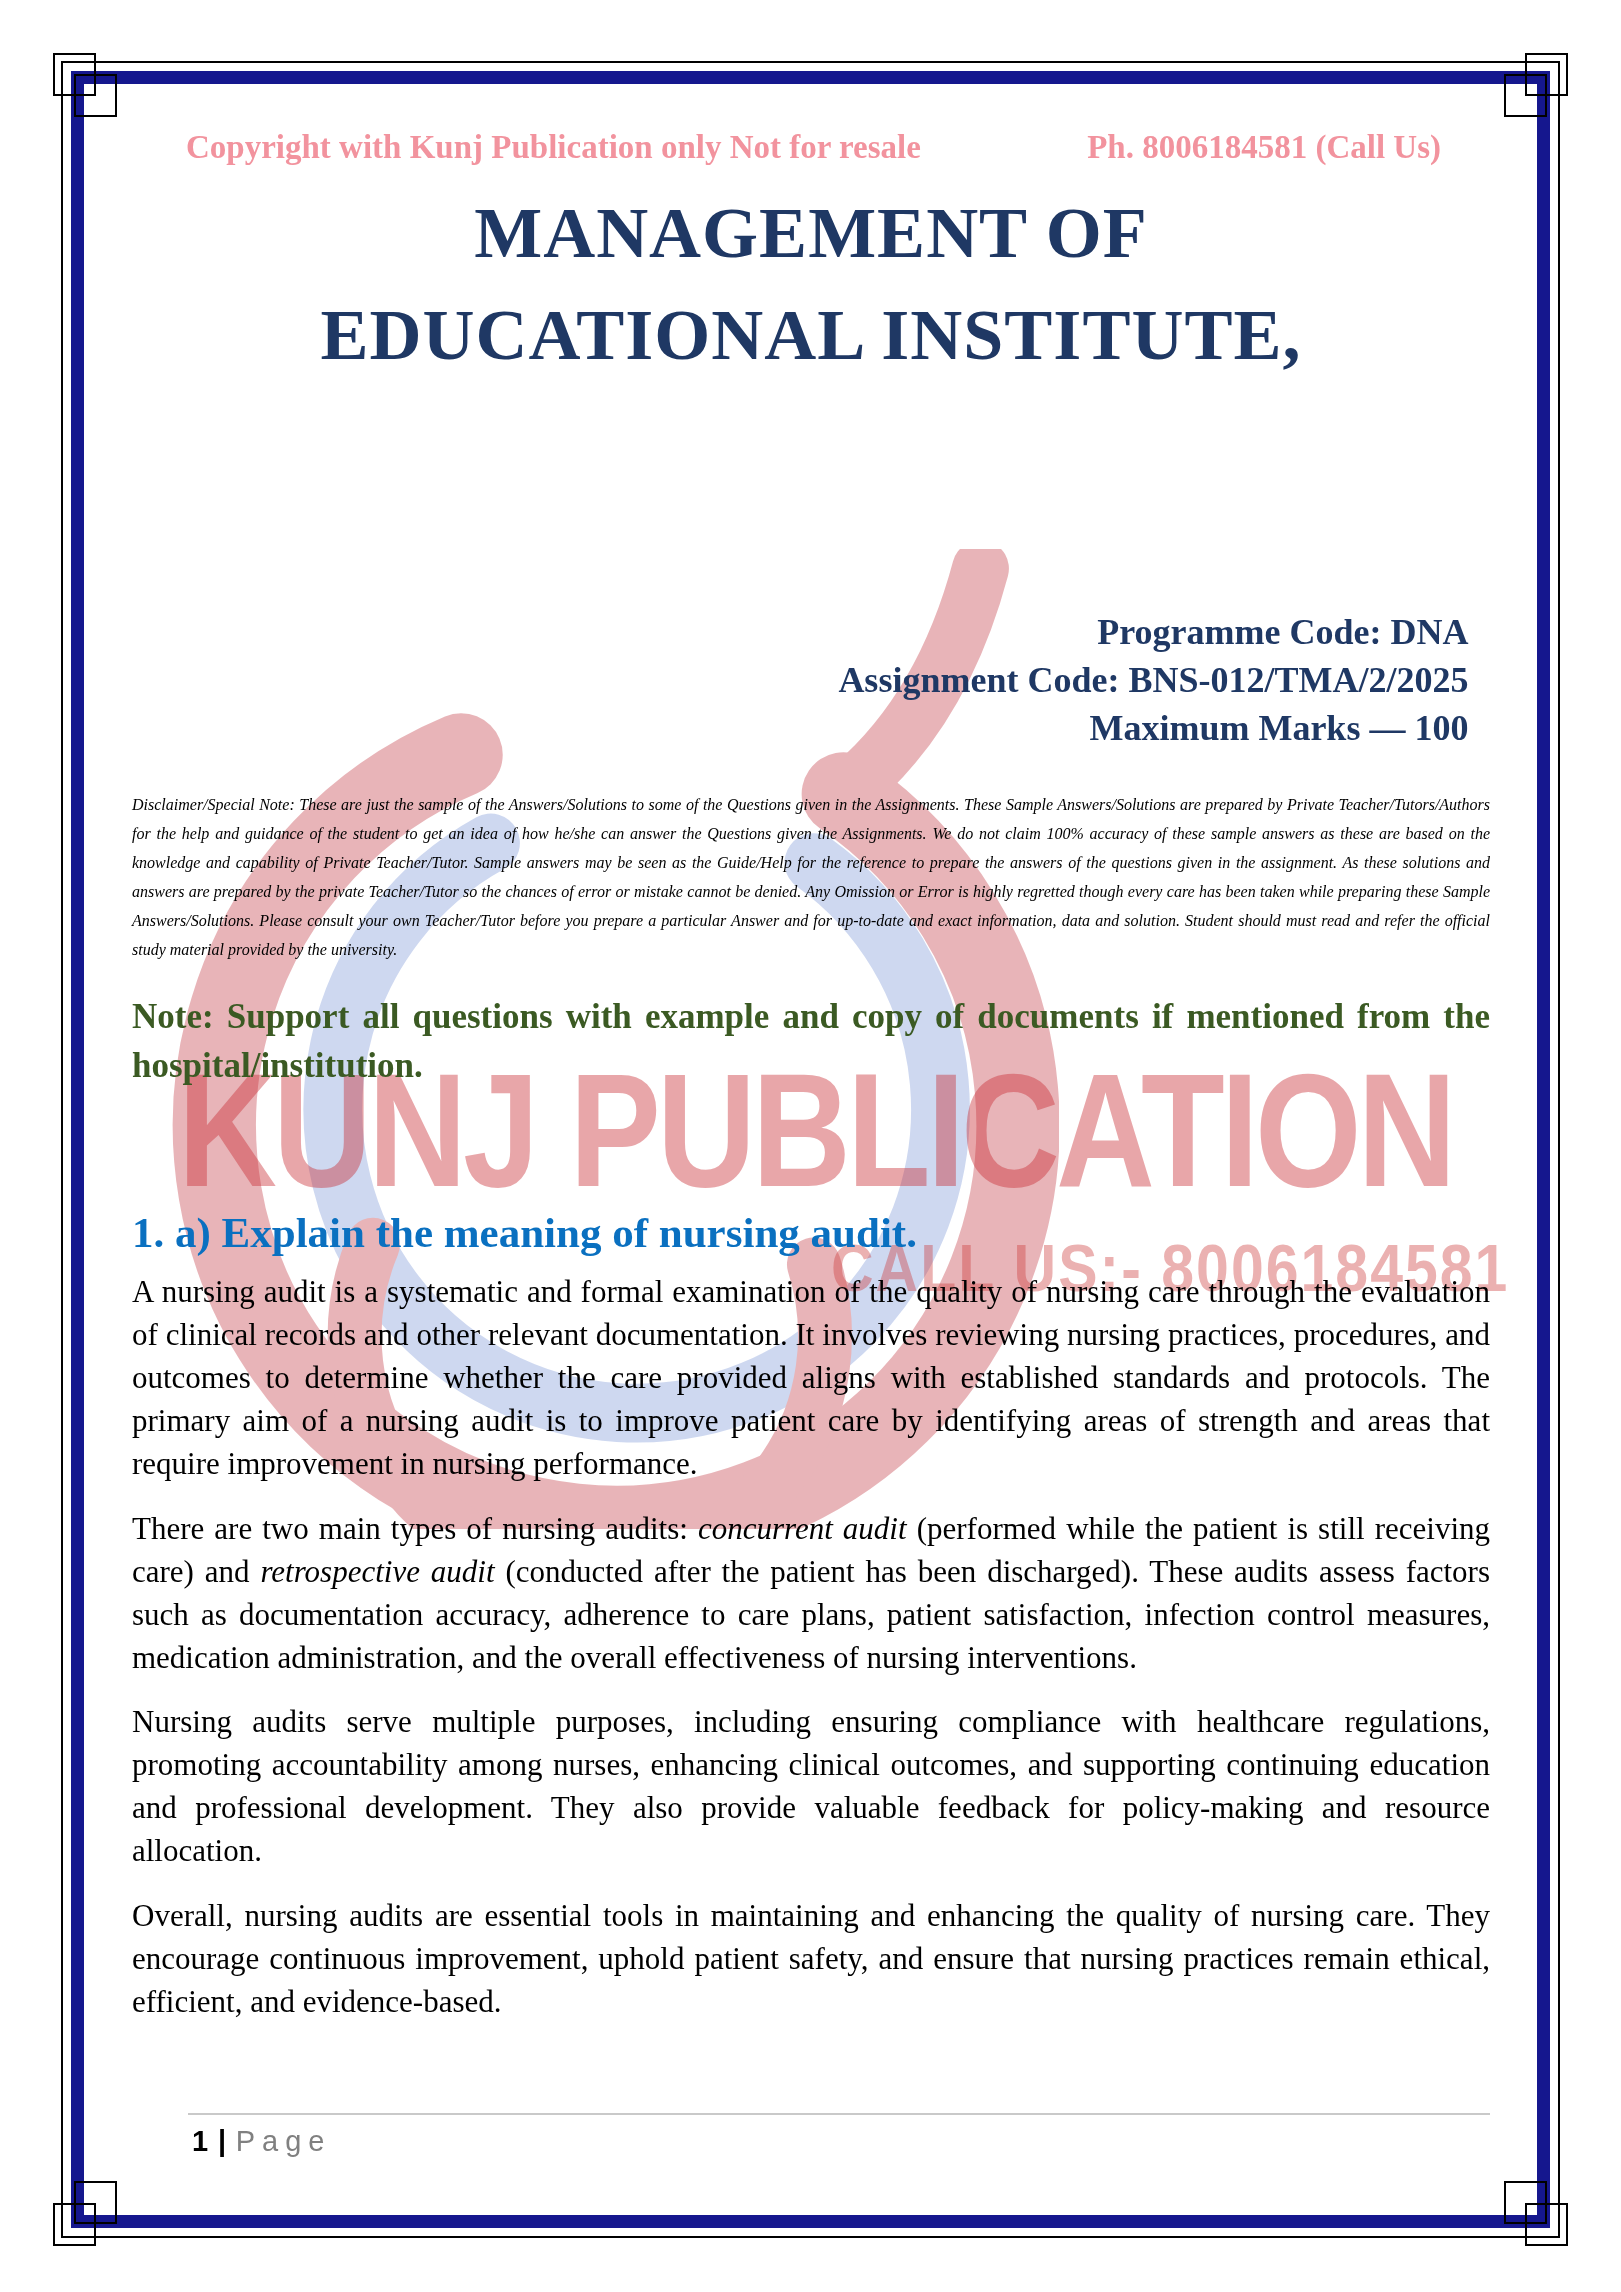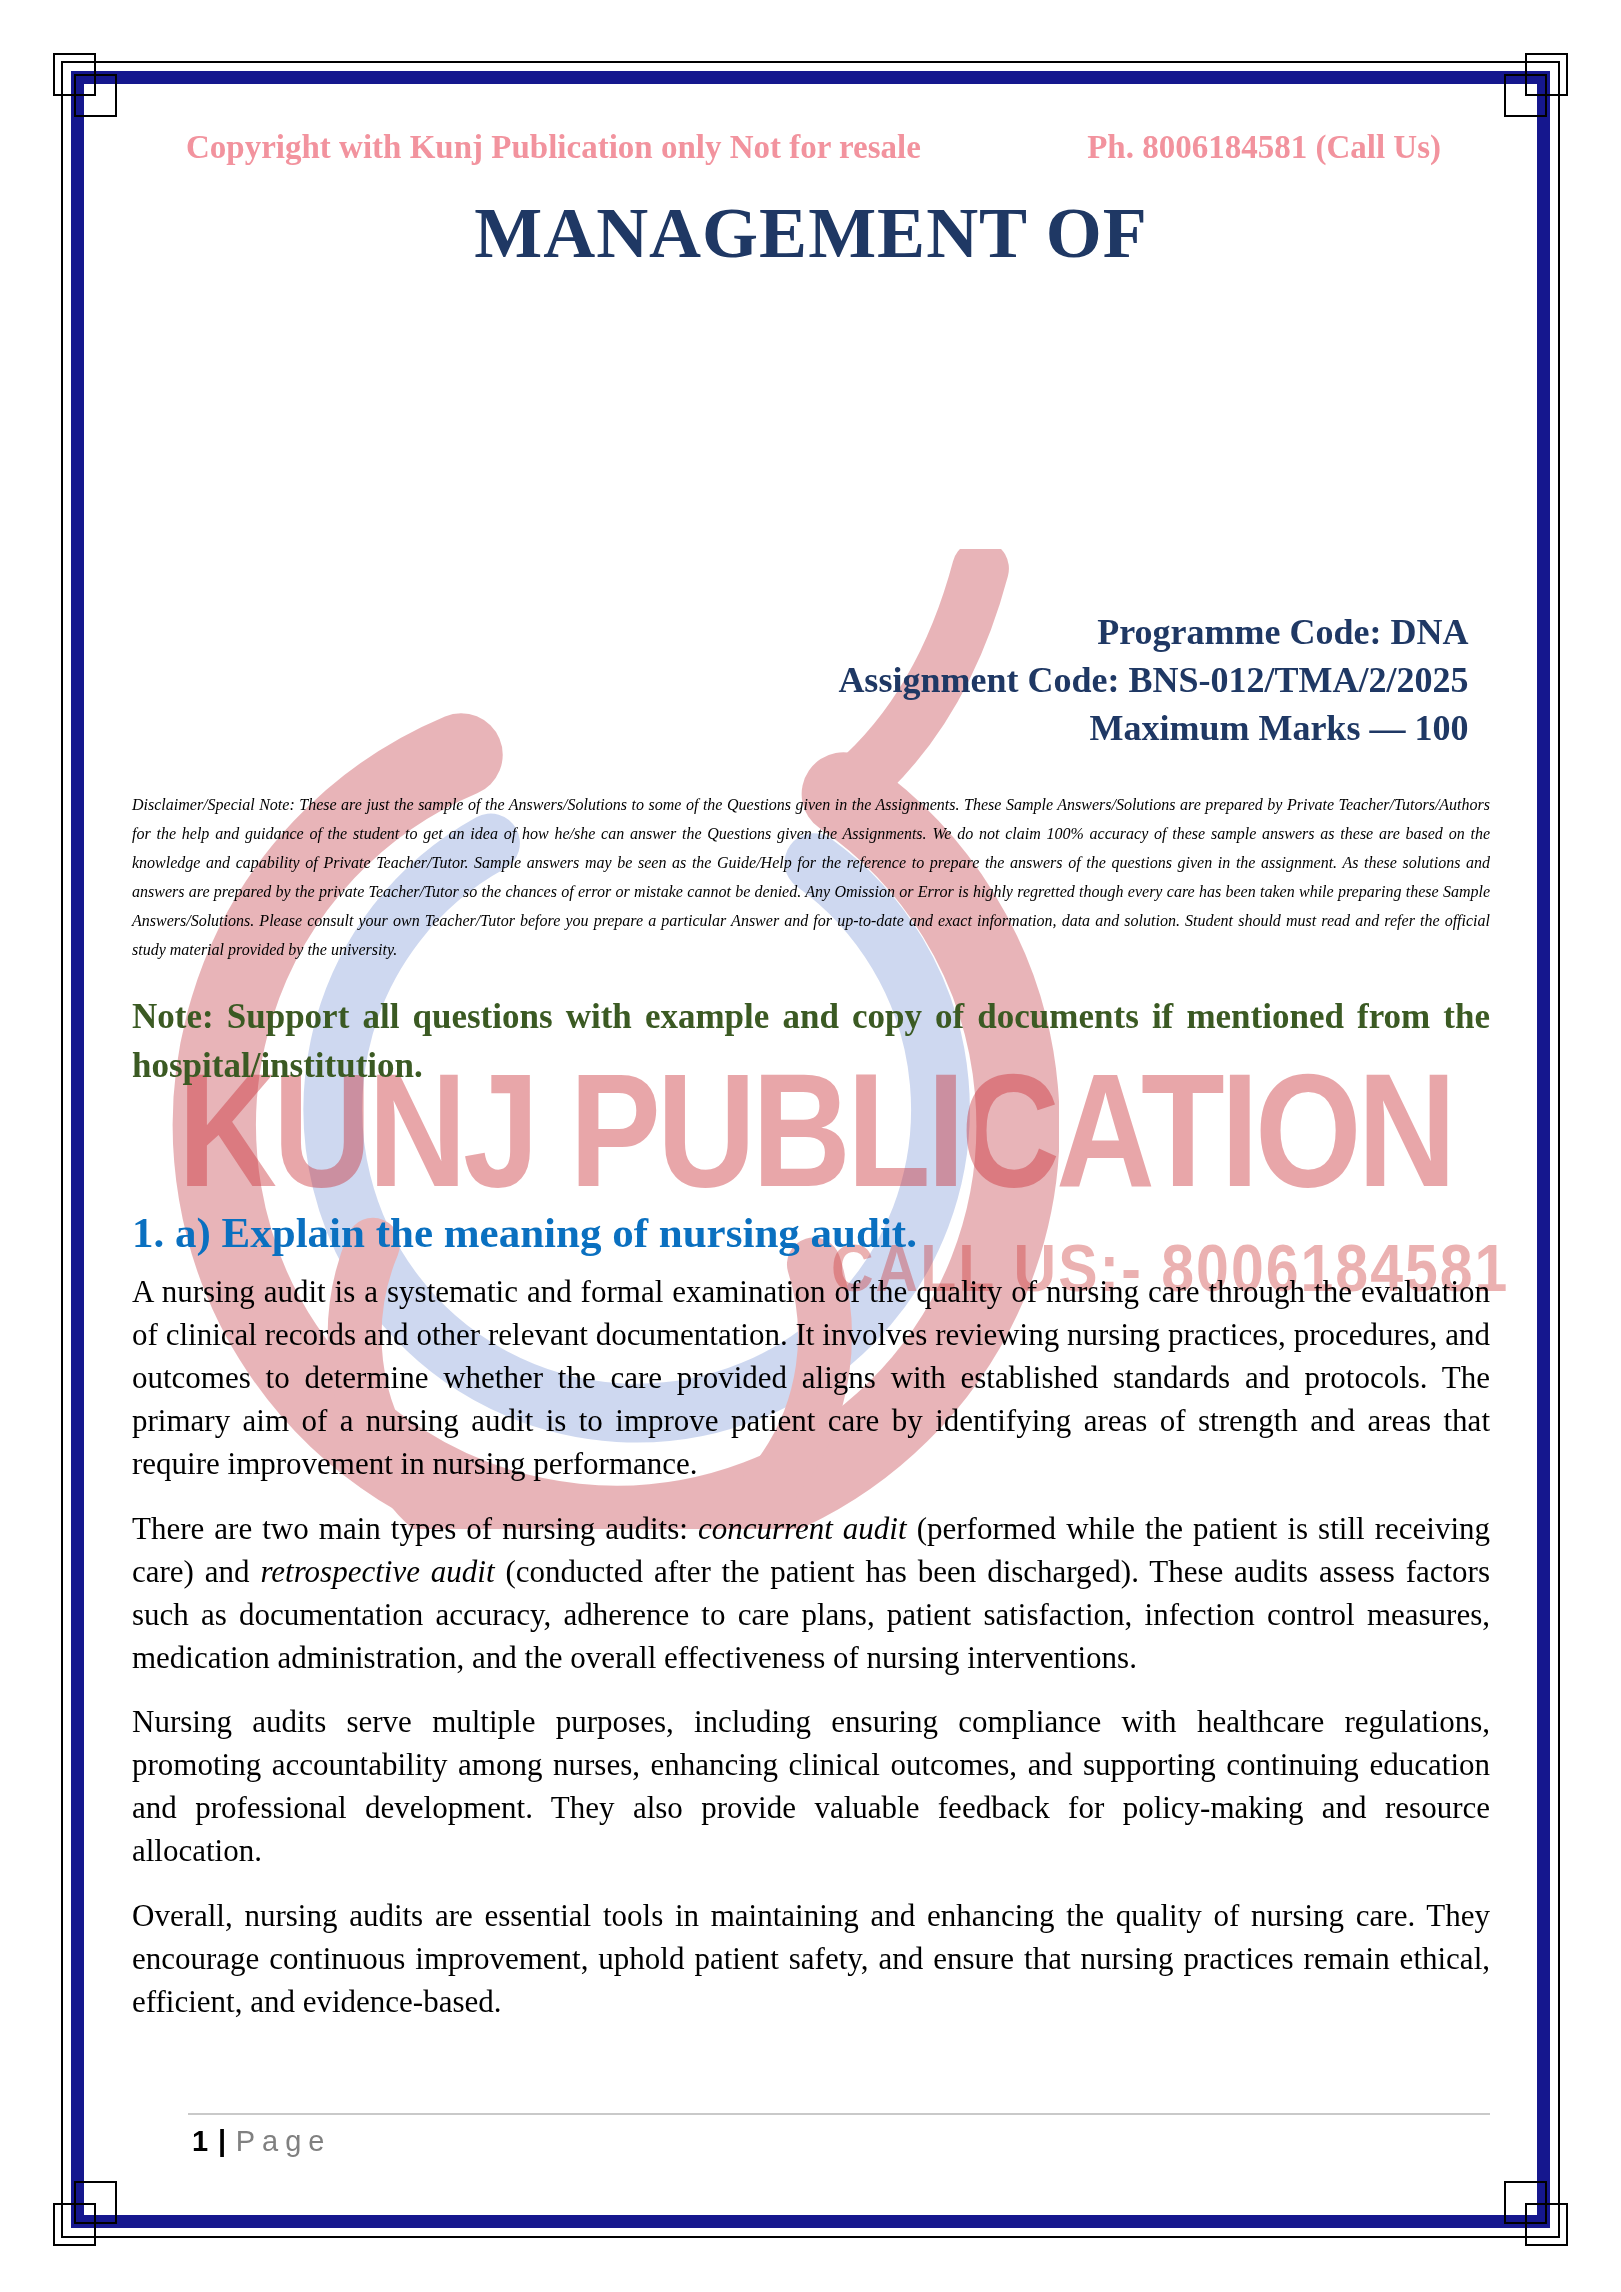--- a/index.html
+++ b/index.html
@@ -91,20 +91,21 @@
     <div class="wm2">CALL US:- 8006184581</div>
   </div>
 
   <div class="content-block copyright">
     <span>Copyright with Kunj Publication only Not for resale</span>
     <span>Ph. 8006184581 (Call Us)</span>
   </div>
 
   <h1 class="content-block title" style="margin:0;">
     <div>MANAGEMENT OF</div>
+    <div>EDUCATIONAL INSTITUTE,</div>
   </h1>
 
   <div class="content-block codes">
     <div>Programme Code: DNA</div>
     <div>Assignment Code: BNS-012/TMA/2/2025</div>
     <div>Maximum Marks — 100</div>
   </div>
 
   <p class="content-block disclaimer">Disclaimer/Special Note: These are just the sample of the Answers/Solutions to some of the Questions given in the Assignments. These Sample Answers/Solutions are prepared by Private Teacher/Tutors/Authors for the help and guidance of the student to get an idea of how he/she can answer the Questions given the Assignments. We do not claim 100% accuracy of these sample answers as these are based on the knowledge and capability of Private Teacher/Tutor. Sample answers may be seen as the Guide/Help for the reference to prepare the answers of the questions given in the assignment. As these solutions and answers are prepared by the private Teacher/Tutor so the chances of error or mistake cannot be denied. Any Omission or Error is highly regretted though every care has been taken while preparing these Sample Answers/Solutions. Please consult your own Teacher/Tutor before you prepare a particular Answer and for up-to-date and exact information, data and solution. Student should must read and refer the official study material provided by the university.</p>
 

